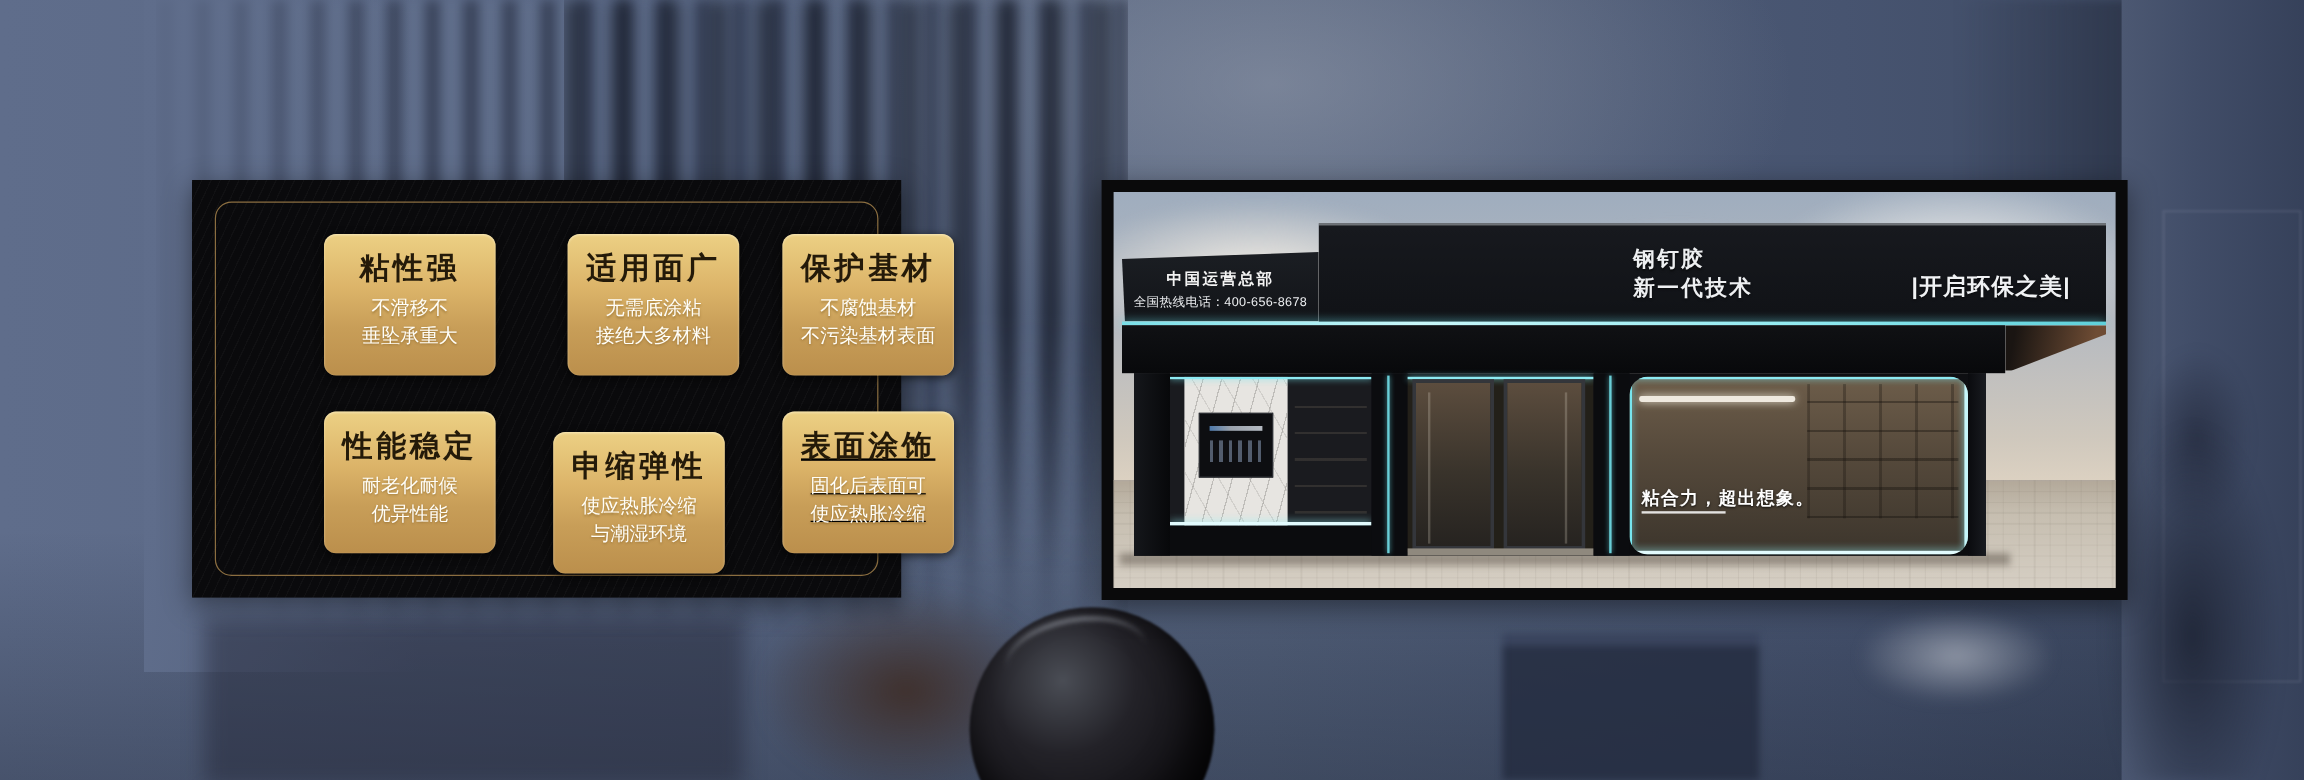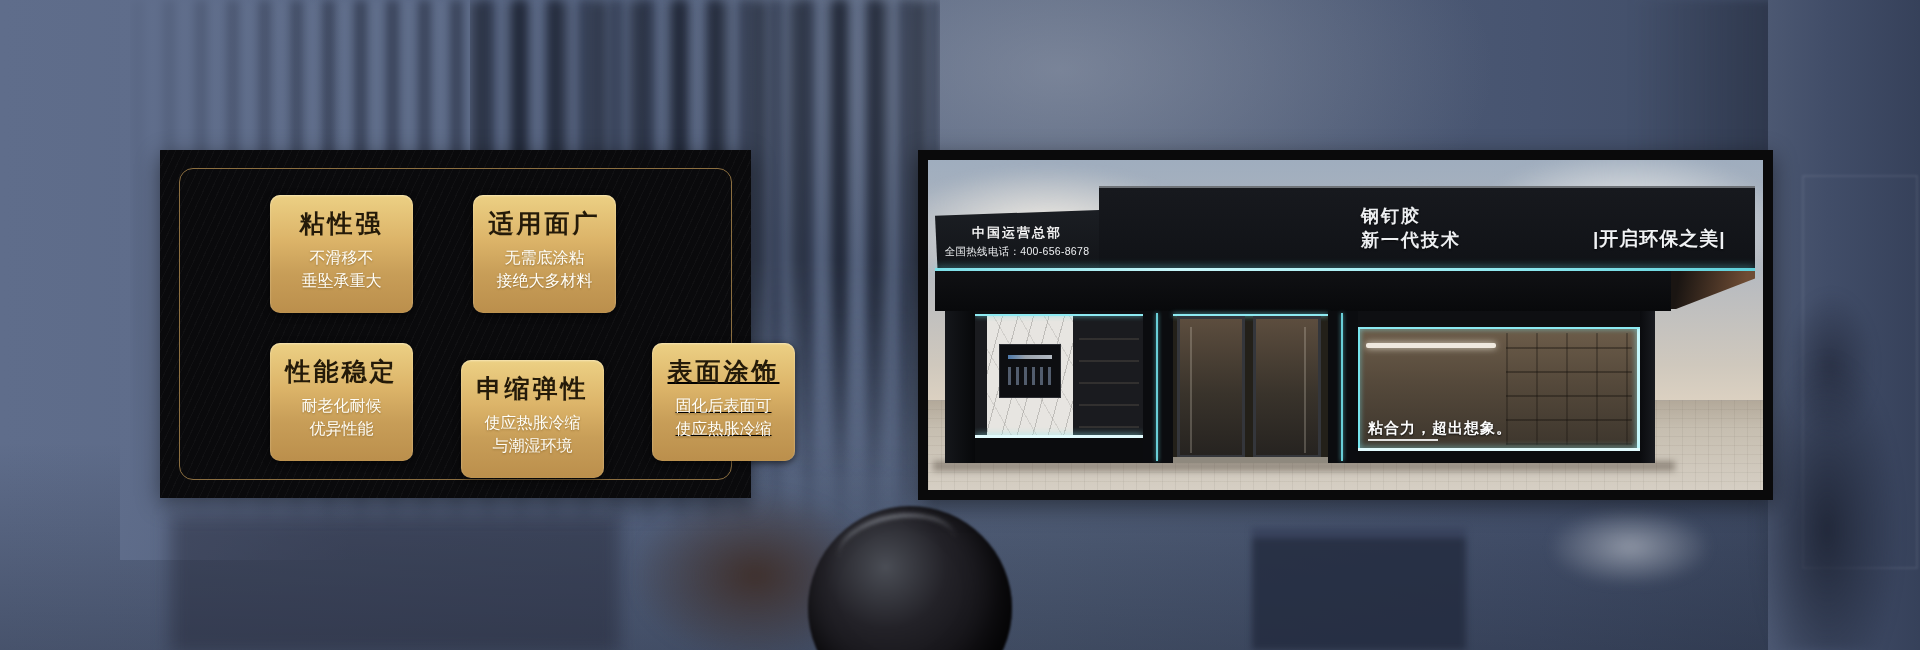--- a/index.html
+++ b/index.html
@@ -135,22 +135,22 @@
     background:repeating-linear-gradient(90deg, rgba(150,170,200,.5) 0 3px, rgba(0,0,0,0) 3px 8px);}
   .winL-shelf{left:104px;top:10px;width:60px;height:104px;
     background:repeating-linear-gradient(0deg, rgba(120,110,95,.25) 0 2px, rgba(0,0,0,0) 2px 22px);}
 
   .doors{left:228px;top:3px;width:155px;height:146px;background:#232019;}
   .door{top:2px;width:68px;height:142px;border:3px solid #34363b;box-sizing:border-box;
     background:linear-gradient(180deg,#5c4d3e 0%,#39332b 55%,#262320 100%);}
   .door-hl{top:8px;width:2px;height:126px;background:rgba(220,210,195,.25);}
   .threshold{left:228px;top:146px;width:155px;height:6px;background:#8f897e;}
 
-  .winR{left:413px;top:16px;width:282px;height:124px;overflow:hidden;
-    background:linear-gradient(180deg,#6d5d4a 0%,#55493b 45%,#3c352c 100%);}
+  .winR{left:413px;top:3px;width:282px;height:148px;overflow:hidden;
+    background:linear-gradient(180deg,#6d5d4a 0%,#55493b 45%,#3c352c 100%);border-radius:15px;}
   .lightbar{left:8px;top:16px;width:130px;height:5px;border-radius:2px;
     background:#efe9df;box-shadow:0 0 7px rgba(240,235,220,.9);}
   .shelves{left:148px;top:6px;width:126px;height:112px;
     background:
      repeating-linear-gradient(0deg, rgba(20,16,12,.38) 0 2px, rgba(0,0,0,0) 2px 24px),
      repeating-linear-gradient(90deg, rgba(25,20,15,.32) 0 2px, rgba(0,0,0,0) 2px 30px);}
   .win-slogan{left:10px;top:92px;font-size:15px;font-weight:bold;color:#fdfdfd;
     letter-spacing:1px;text-shadow:0 1px 2px rgba(0,0,0,.85);white-space:nowrap;}
   .slogan-line{left:10px;top:112px;width:70px;height:2px;background:rgba(255,255,255,.85);}
   .led-h{left:0;width:100%;height:2px;background:#8deaf2;box-shadow:0 0 5px rgba(120,230,240,.9);}
@@ -189,20 +189,25 @@
     <div class="abs card c1">
       <div class="card-title">粘性强</div>
       <div class="card-line first">不滑移不</div>
       <div class="card-line">垂坠承重大</div>
     </div>
     <div class="abs card c2">
       <div class="card-title">适用面广</div>
       <div class="card-line first">无需底涂粘</div>
       <div class="card-line">接绝大多材料</div>
     </div>
+    <div class="abs card c3">
+      <div class="card-title">保护基材</div>
+      <div class="card-line first">不腐蚀基材</div>
+      <div class="card-line">不污染基材表面</div>
+    </div>
     <div class="abs card c4">
       <div class="card-title">性能稳定</div>
       <div class="card-line first">耐老化耐候</div>
       <div class="card-line">优异性能</div>
     </div>
     <div class="abs card c5">
       <div class="card-title">申缩弹性</div>
       <div class="card-line first">使应热胀冷缩</div>
       <div class="card-line">与潮湿环境</div>
     </div>

